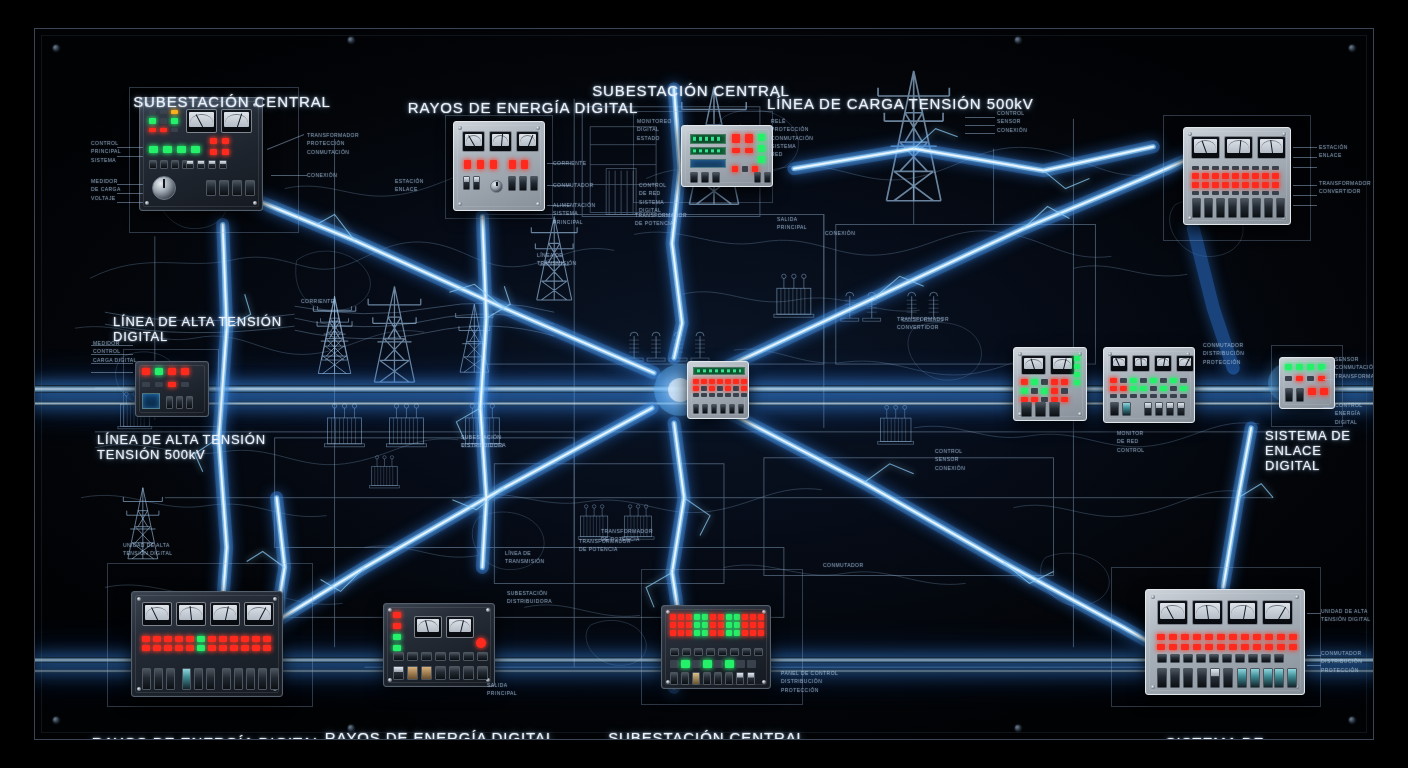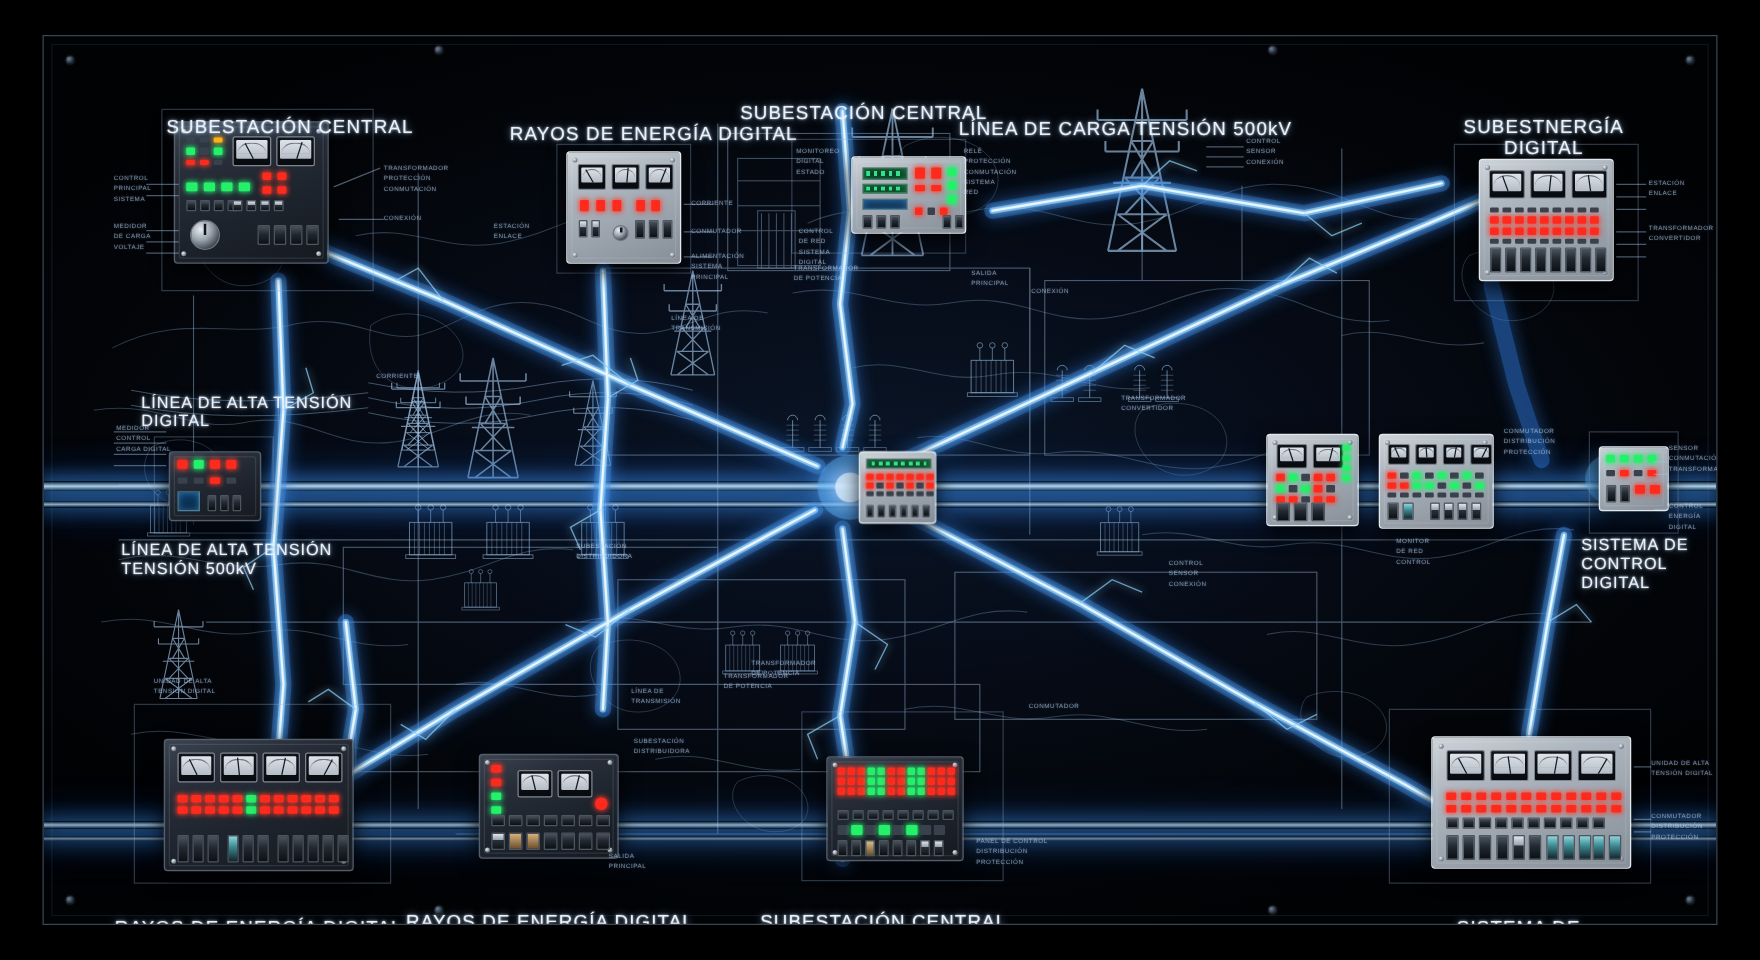--- a/index.html
+++ b/index.html
@@ -752,21 +752,20 @@
       <div class="switches" style="left:44px; top:70px;">
         <div class="sw dk" style="width:9px;height:20px;"></div>
           <div class="sw dk" style="width:9px;height:20px;"></div>
           <div class="sw dk" style="width:9px;height:20px;"></div>
       </div>
       <div class="switches" style="left:80px; top:70px;">
         <div class="sw dk" style="width:9px;height:20px;"></div>
           <div class="sw dk" style="width:9px;height:20px;"></div>
       </div>
     </div>
-    <div class="label ctr" style="left:1200px; top:64px;">SUBESTNERGÍA DIGITAL</div>
     <div class="micro" style="left:1284px; top:114px;">ESTACIÓN
 ENLACE</div>
     <div class="micro" style="left:1284px; top:150px;">TRANSFORMADOR
 CONVERTIDOR</div>
     <div class="leader" style="left:1258px; top:118px; width:24px;"></div>
     <div class="leader" style="left:1258px; top:128px; width:24px;"></div>
     <div class="leader" style="left:1258px; top:138px; width:24px;"></div>
     <div class="leader" style="left:1258px; top:156px; width:24px;"></div>
     <div class="leader" style="left:1258px; top:166px; width:24px;"></div>
     <div class="leader" style="left:1258px; top:176px; width:24px;"></div>
@@ -972,21 +971,21 @@
       </div>
       <div class="switches" style="left:5px; top:30px;">
         <div class="sw dk" style="width:8px;height:14px;"></div>
           <div class="sw dk" style="width:8px;height:14px;"></div>
       </div>
       <div class="leds" style="left:28px; top:30px; grid-template-columns:repeat(2,8px); gap:4px;">
         <div class="led red" style="height:7px"></div>
           <div class="led red" style="height:7px"></div>
       </div>
     </div>
-    <div class="label" style="left:1230px; top:400px; font-size:13px;">SISTEMA DE CONTROL
+    <div class="label" style="left:1230px; top:400px; font-size:13px;">SISTEMA DE ENLACE
 DIGITAL</div>
     <div class="micro" style="left:1168px; top:312px;">CONMUTADOR
 DISTRIBUCIÓN
 PROTECCIÓN</div>
     <div class="micro" style="left:1300px; top:326px;">SENSOR
 CONMUTACIÓN
 TRANSFORMADOR</div>
     <div class="micro" style="left:1082px; top:400px;">MONITOR
 DE RED
 CONTROL</div>

